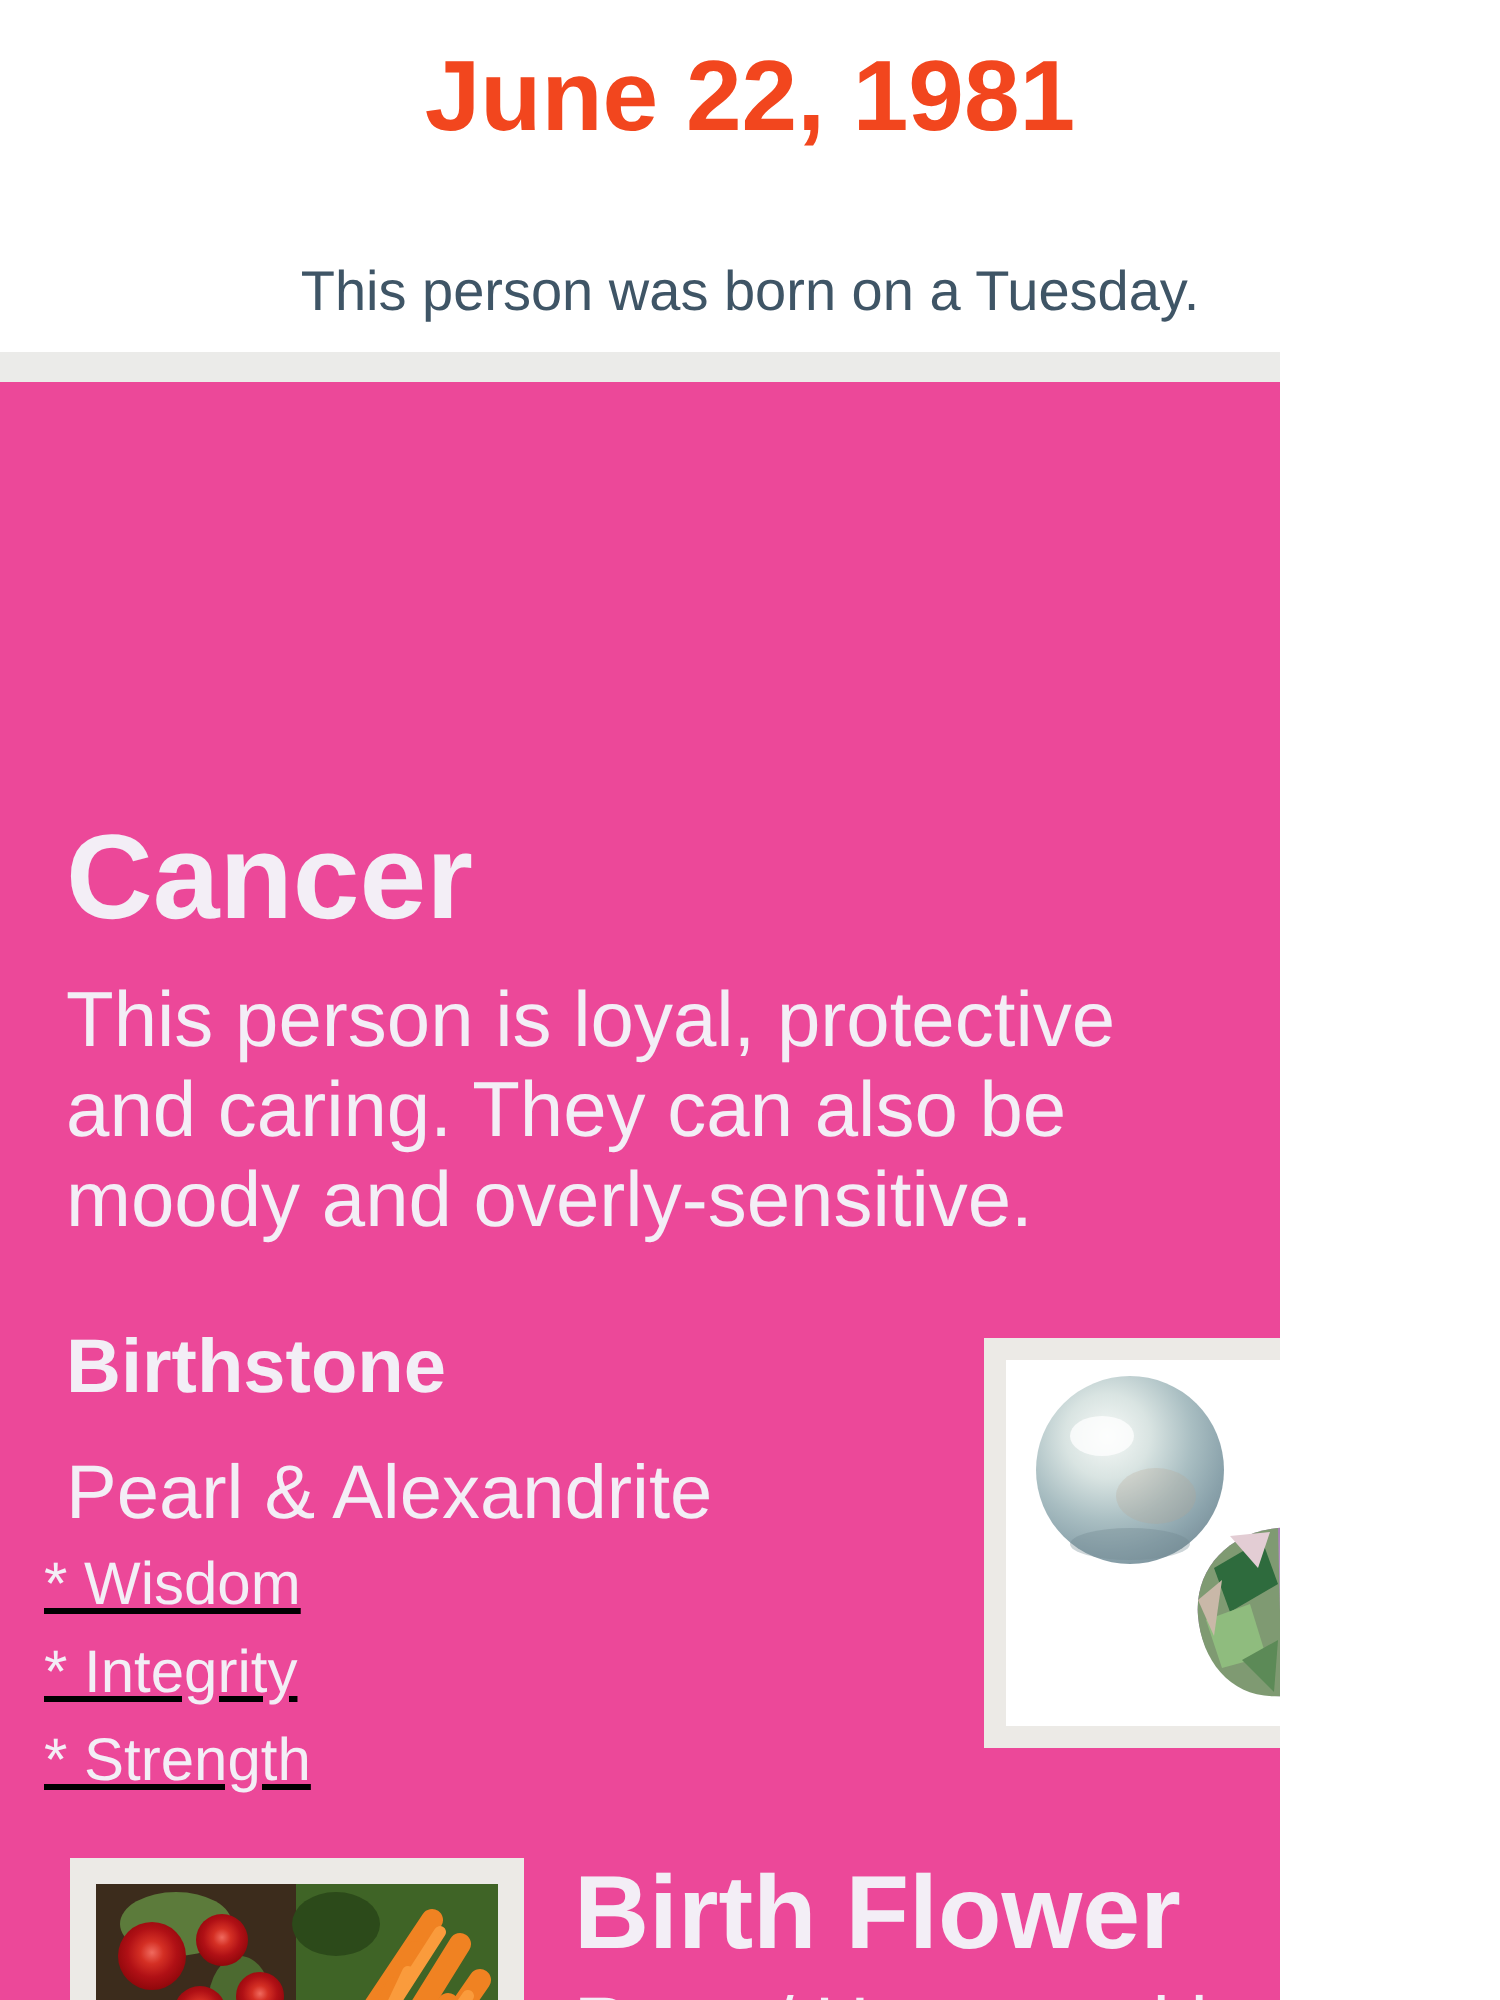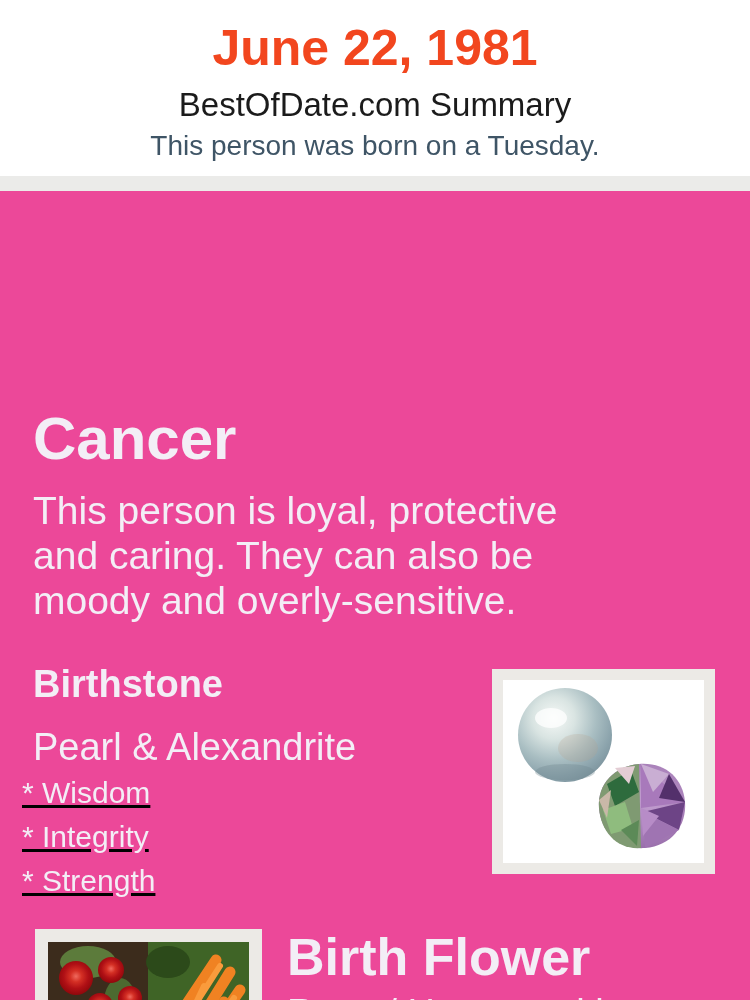--- a/index.html
+++ b/index.html
@@ -1,17 +1,17 @@
 <!DOCTYPE html>
 <html><head>
 <meta charset="utf-8">
 <style>
   html,body{margin:0;padding:0;background:#ffffff;}
   .stage{
-    position:relative;width:750px;height:1000px;overflow:hidden;
+    position:relative;width:640px;height:1000px;overflow:hidden;
     background:#ffffff;font-family:"Liberation Sans", sans-serif;
     -webkit-font-smoothing:antialiased;
   }
   
   .hdr-date{
     position:absolute;top:22px;left:0;width:750px;text-align:center;
     font-size:50px;font-weight:700;color:#F2461E;line-height:1.05;
   }
   .hdr-site{
     position:absolute;top:86px;left:0;width:750px;text-align:center;
@@ -58,21 +58,20 @@
   .bf-names{
     position:absolute;left:287px;top:802px;font-size:38px;font-weight:400;line-height:1.1;
   }
 </style>
 </head>
 <body>
 
 <div class="stage">
 
   <div class="hdr-date">June 22, 1981</div>
-  <div class="hdr-site">BestOfDate.com Summary</div>
   <div class="hdr-weekday">This person was born on a Tuesday.</div>
   <div class="divider"></div>
 
   <div class="panel">
 
     <div class="zodiac-heading white-text">Cancer</div>
     <div class="zodiac-desc white-text">
       <div>This person is loyal, protective</div>
       <div>and caring. They can also be</div>
       <div>moody and overly-sensitive.</div>

